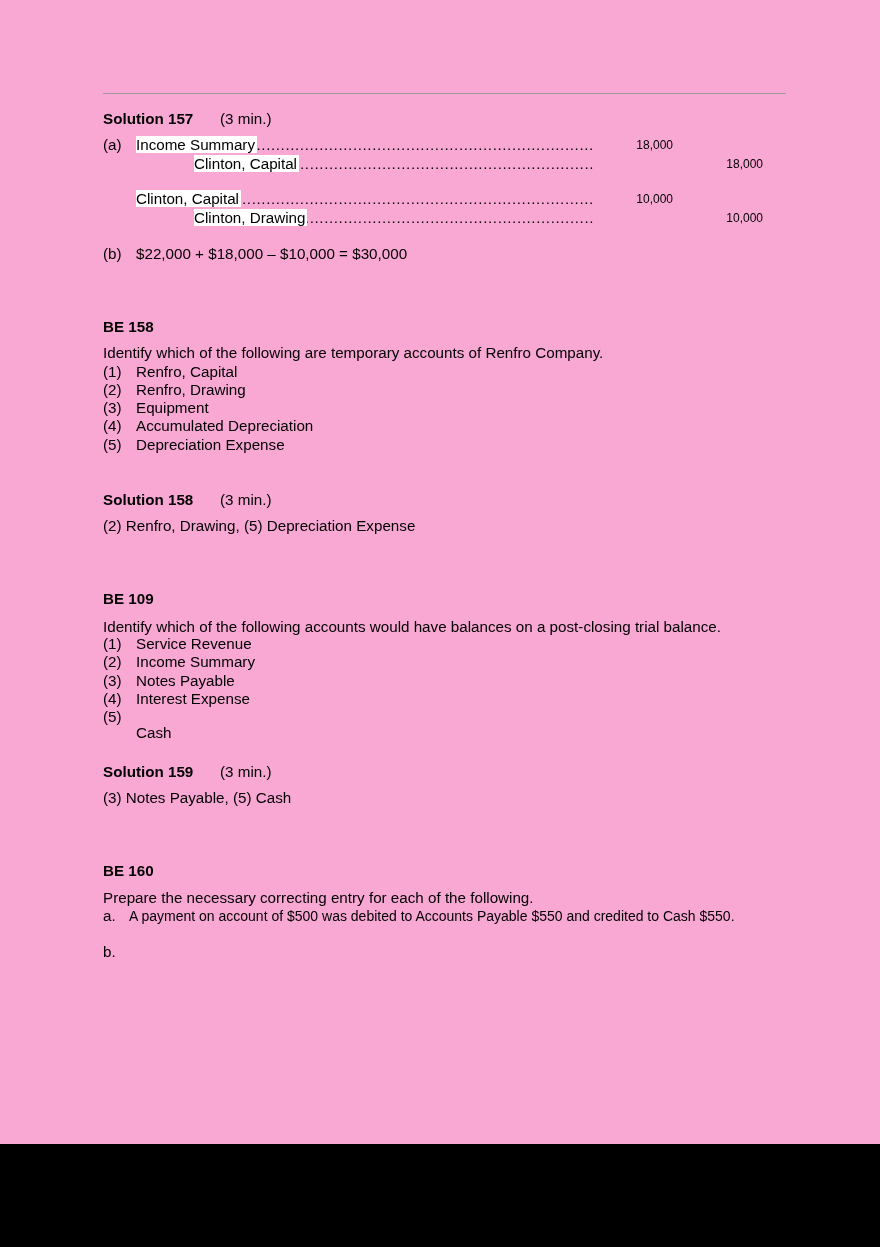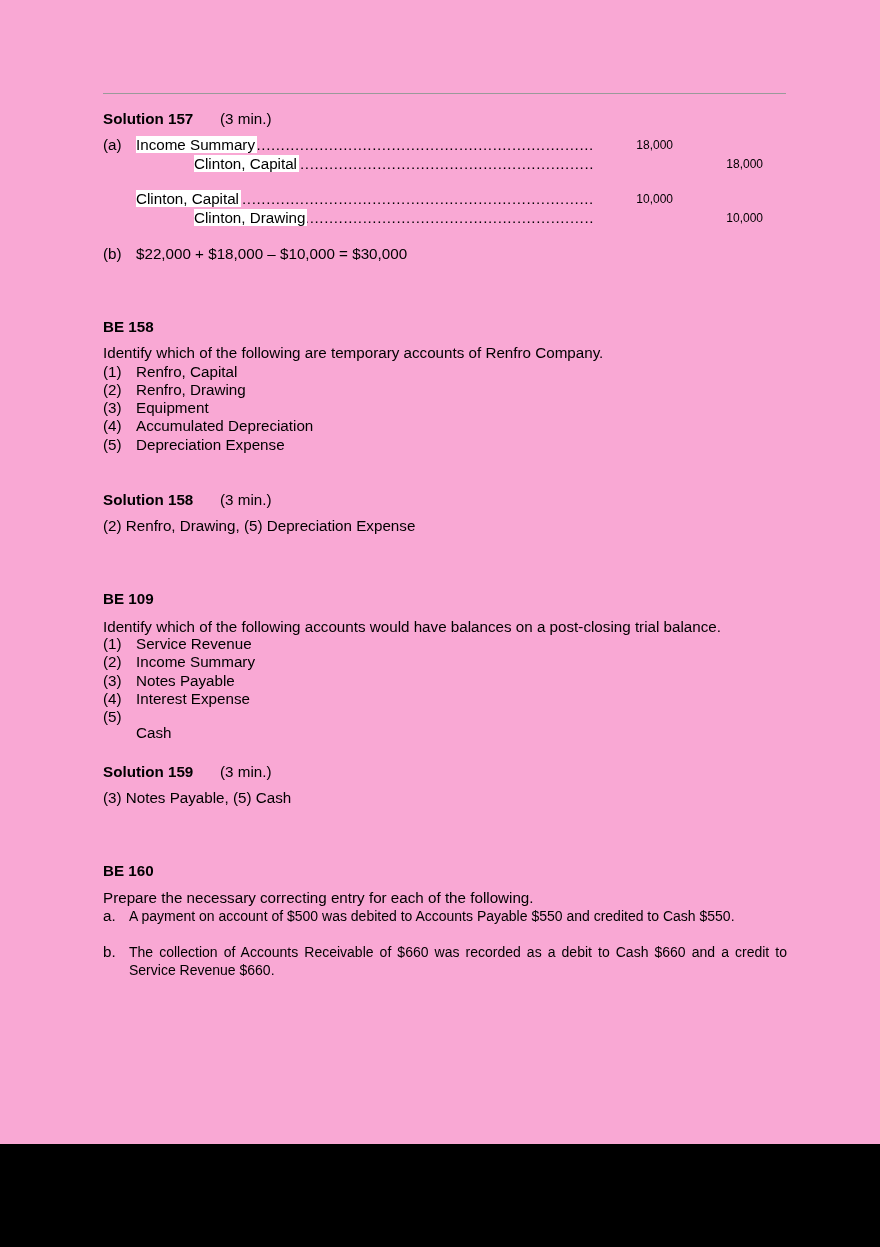--- a/index.html
+++ b/index.html
@@ -88,14 +88,13 @@
   <div class="abs" style="left:220px;top:763px;">(3 min.)</div>
   <div class="abs" style="left:103px;top:789px;">(3) Notes Payable, (5) Cash</div>
 
   <div class="abs bold" style="left:103px;top:862px;">BE 160</div>
   <div class="abs" style="left:103px;top:889px;text-align:center;">Prepare the necessary correcting entry for each of the following.</div>
 
   <div class="hang" style="left:103px;top:907px;">a.</div>
   <div class="para" style="left:129px;top:907px;width:658px;">A payment on account of $500 was debited to Accounts Payable $550 and credited to Cash $550.</div>
 
   <div class="hang" style="left:103px;top:943px;">b.</div>
-  <div class="para" style="left:129px;top:943px;width:658px;">The collection of Accounts Receivable of $660 was recorded as a debit to Cash $660 and a credit to Service  Revenue $660.</div>
 </div>
 
 </body></html>

